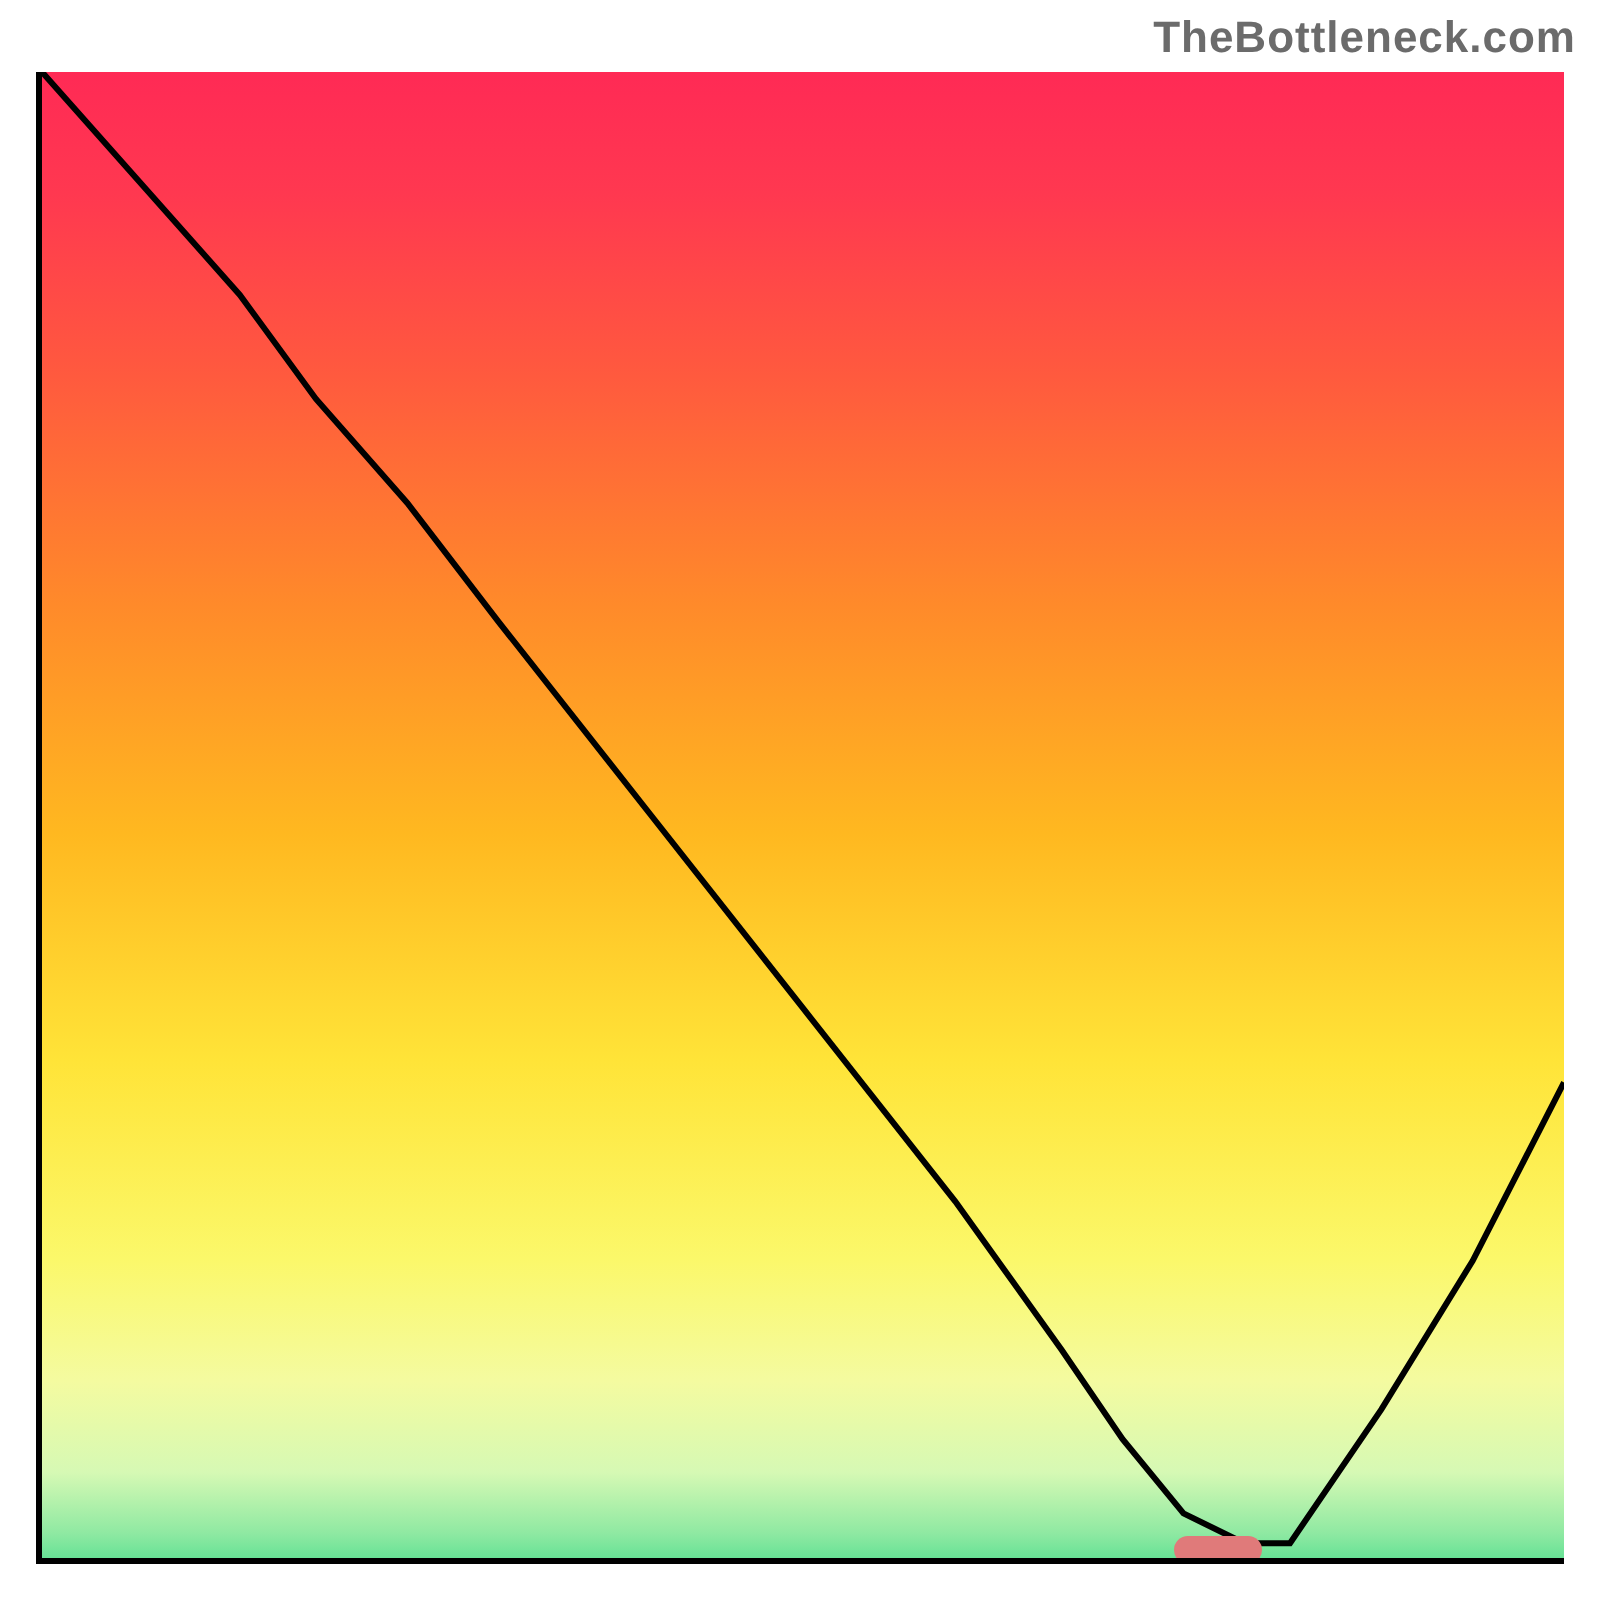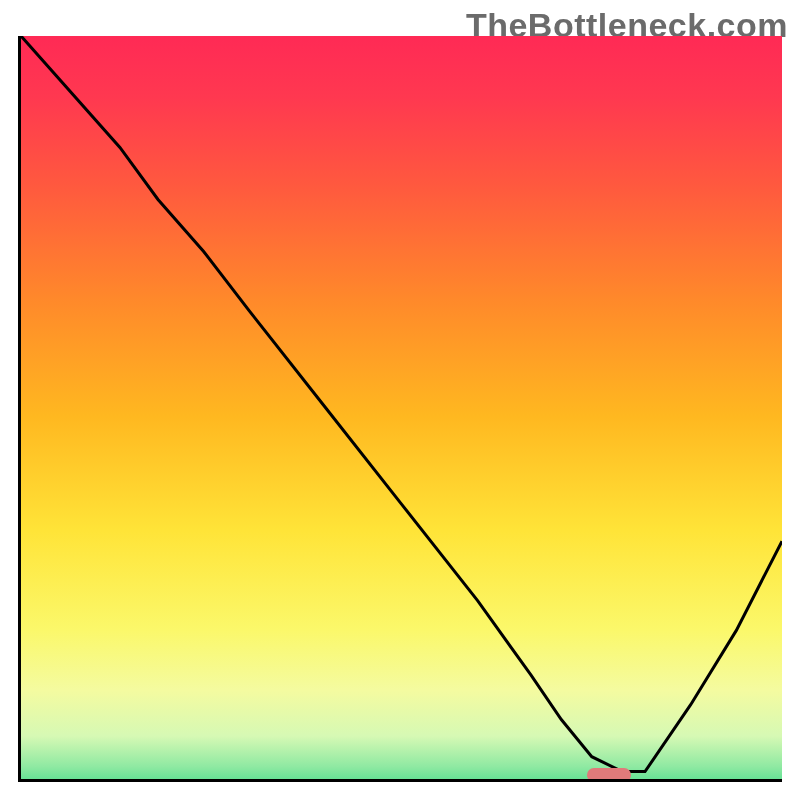--- a/index.html
+++ b/index.html
@@ -34,21 +34,21 @@
     position: absolute;
     left: 0; top: 0;
     width: 100%;
     height: 100%;
   }
   .watermark {
     position: absolute;
     top: 6px;
     right: 12px;
     font-family: Arial, Helvetica, sans-serif;
-    font-size: 34px;
+    font-size: 22px;
     font-weight: bold;
     color: #6b6b6b;
     letter-spacing: 0.5px;
   }
   .marker {
     position: absolute;
     width: 44px;
     height: 14px;
     border-radius: 7px;
   }

